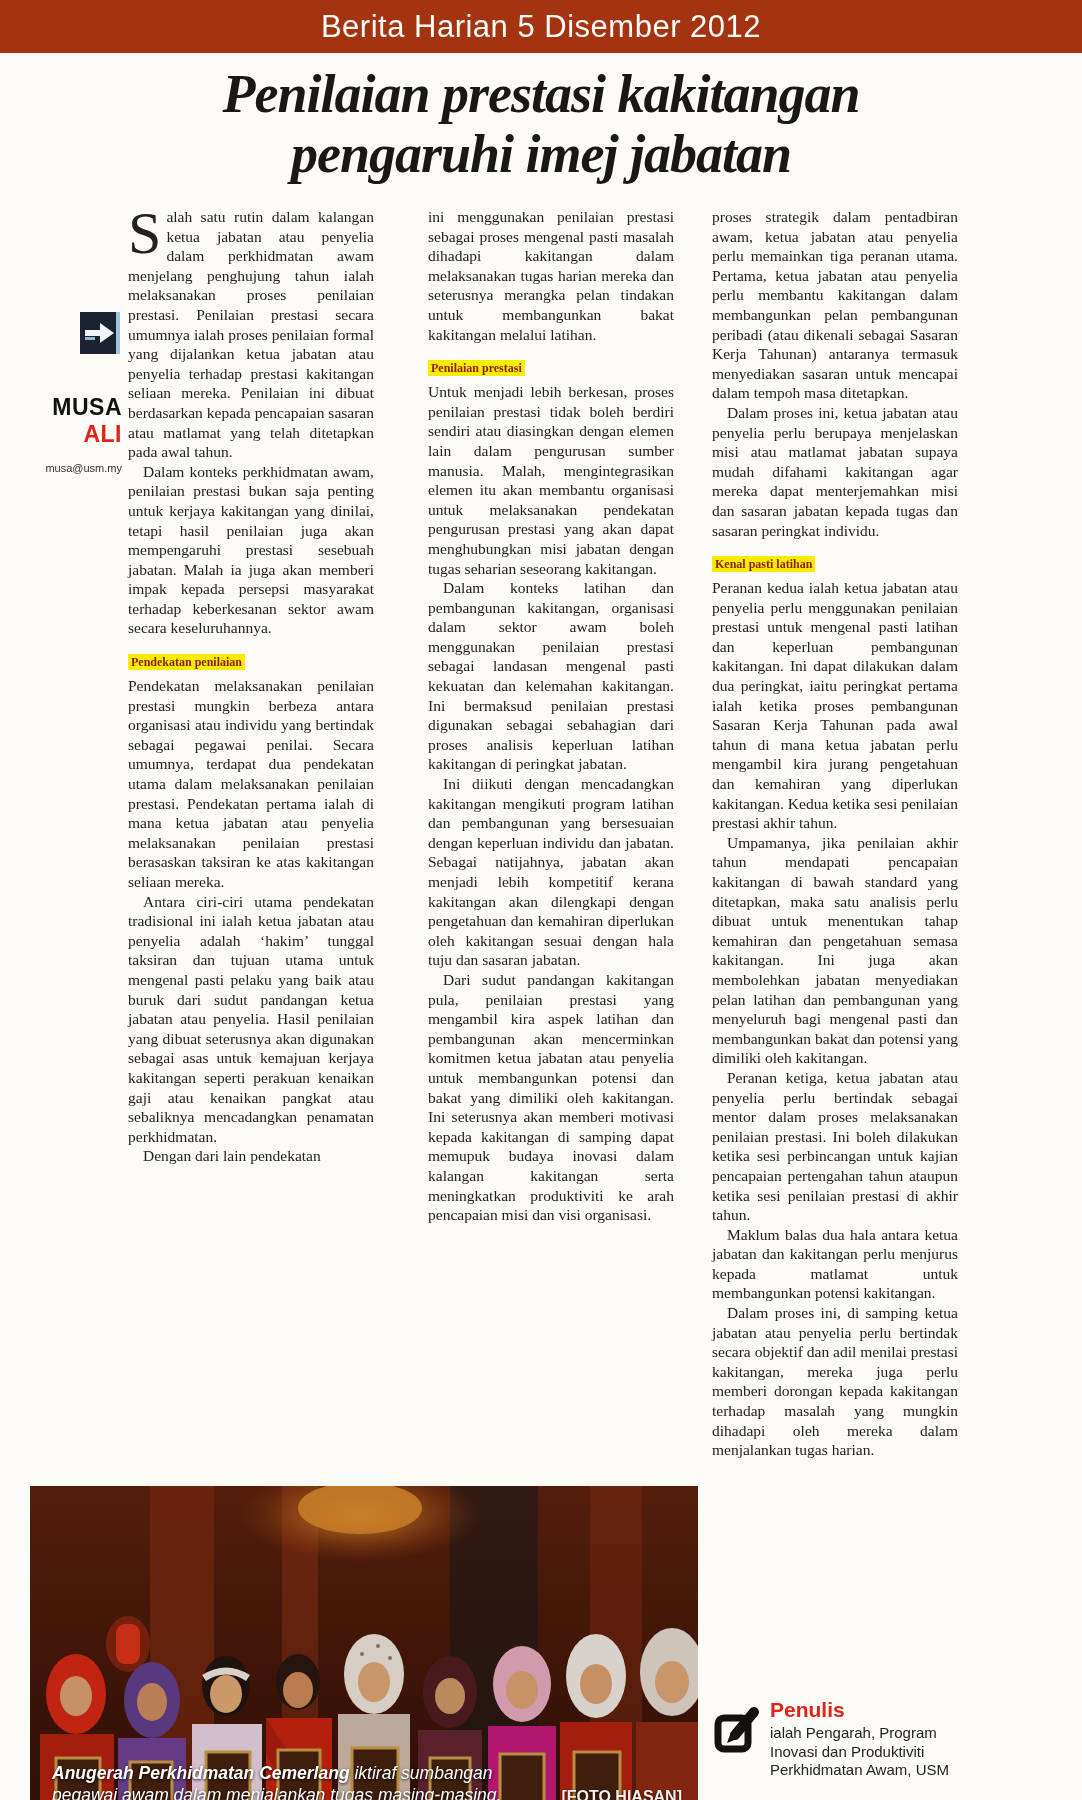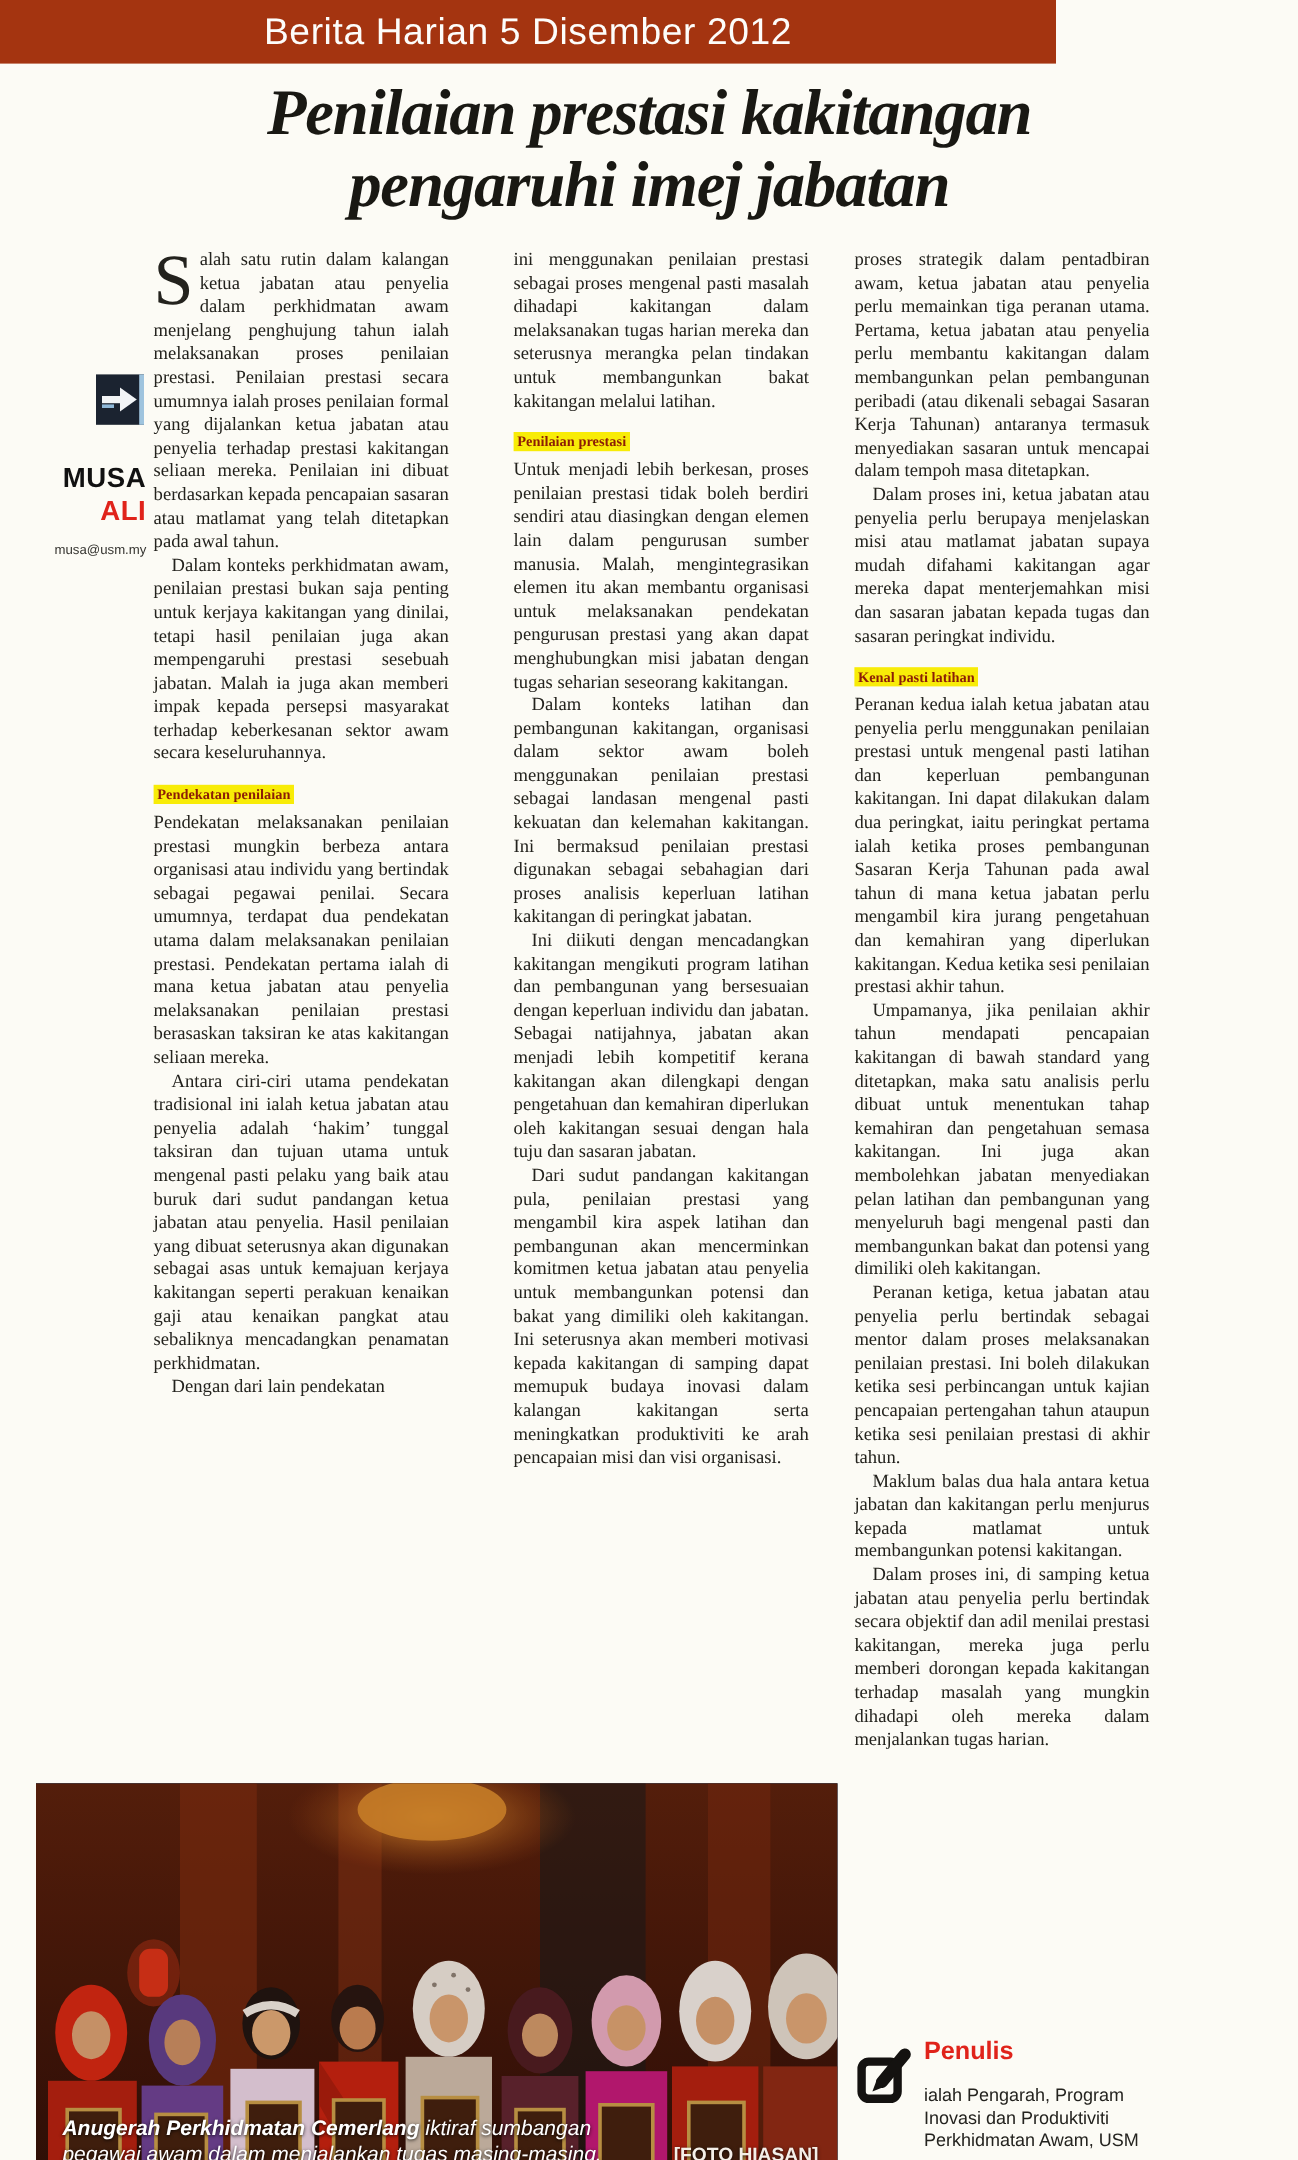--- a/index.html
+++ b/index.html
@@ -4,42 +4,42 @@
 <style>
   * { margin:0; padding:0; box-sizing:border-box; }
   html,body { background:#e8e6e0; }
   .page {
     position:relative; width:1082px; height:1800px;
     background:#fcfbf5; overflow:hidden;
     font-family:"Liberation Serif", serif; color:#1d1c18;
   }
   
   .banner {
-    position:absolute; left:0; top:0; width:880px; height:53px;
+    position:absolute; left:0; top:0; width:1082px; height:53px;
     background:#a43410; display:flex; align-items:center; justify-content:center;
   }
   .banner-title {
     color:#fdfdfb; font-family:"Liberation Sans", sans-serif;
     font-size:31px; letter-spacing:.5px;
   }
   
   .headline {
     position:absolute; left:60px; top:64px; width:962px;
     text-align:center; font-style:italic; font-weight:bold;
     font-size:54px; line-height:60px; letter-spacing:-1px; color:#191813;
   }
   
   .author-rail { position:absolute; left:18px; top:312px; width:104px; text-align:right; }
   .author-arrow {
     display:inline-block; width:40px; height:42px; background:#1b2330;
     border-right:4px solid #9fc4de; position:relative; margin-right:2px;
   }
   .author-arrow svg { position:absolute; left:4px; top:9px; }
   .author-name-top {
-    margin-top:26px; font-family:"Liberation Sans", sans-serif;
+    margin-top:36px; font-family:"Liberation Sans", sans-serif;
     font-weight:bold; font-size:23px; letter-spacing:.5px; color:#111;
   }
   .author-name-bottom {
     font-family:"Liberation Sans", sans-serif; font-weight:bold;
     font-size:23px; letter-spacing:.5px; color:#e0231a;
   }
   .author-email {
     margin-top:14px; font-family:"Liberation Sans", sans-serif;
     font-size:11px; color:#33322e;
   }
@@ -76,21 +76,21 @@
     position:absolute; right:16px; bottom:12px;
     font-family:"Liberation Sans", sans-serif; font-weight:bold;
     font-size:16px; color:#f4efe8; text-shadow:0 1px 3px rgba(0,0,0,.85);
   }
   
   .penulis { position:absolute; left:714px; top:1698px; width:252px; }
   .penulis-icon { position:absolute; left:0; top:8px; width:46px; height:48px; }
   .penulis-body { margin-left:56px; }
   .penulis-label {
     font-family:"Liberation Sans", sans-serif; font-weight:bold;
-    font-size:21px; color:#e0231a; margin-bottom:16px;
+    font-size:21px; color:#e0231a; margin-bottom:2px;
   }
   .penulis-text {
     font-family:"Liberation Sans", sans-serif; font-size:15px;
     line-height:18.5px; color:#24231f;
   }
 </style>
 </head>
 <body>
 
 <div class="page">

